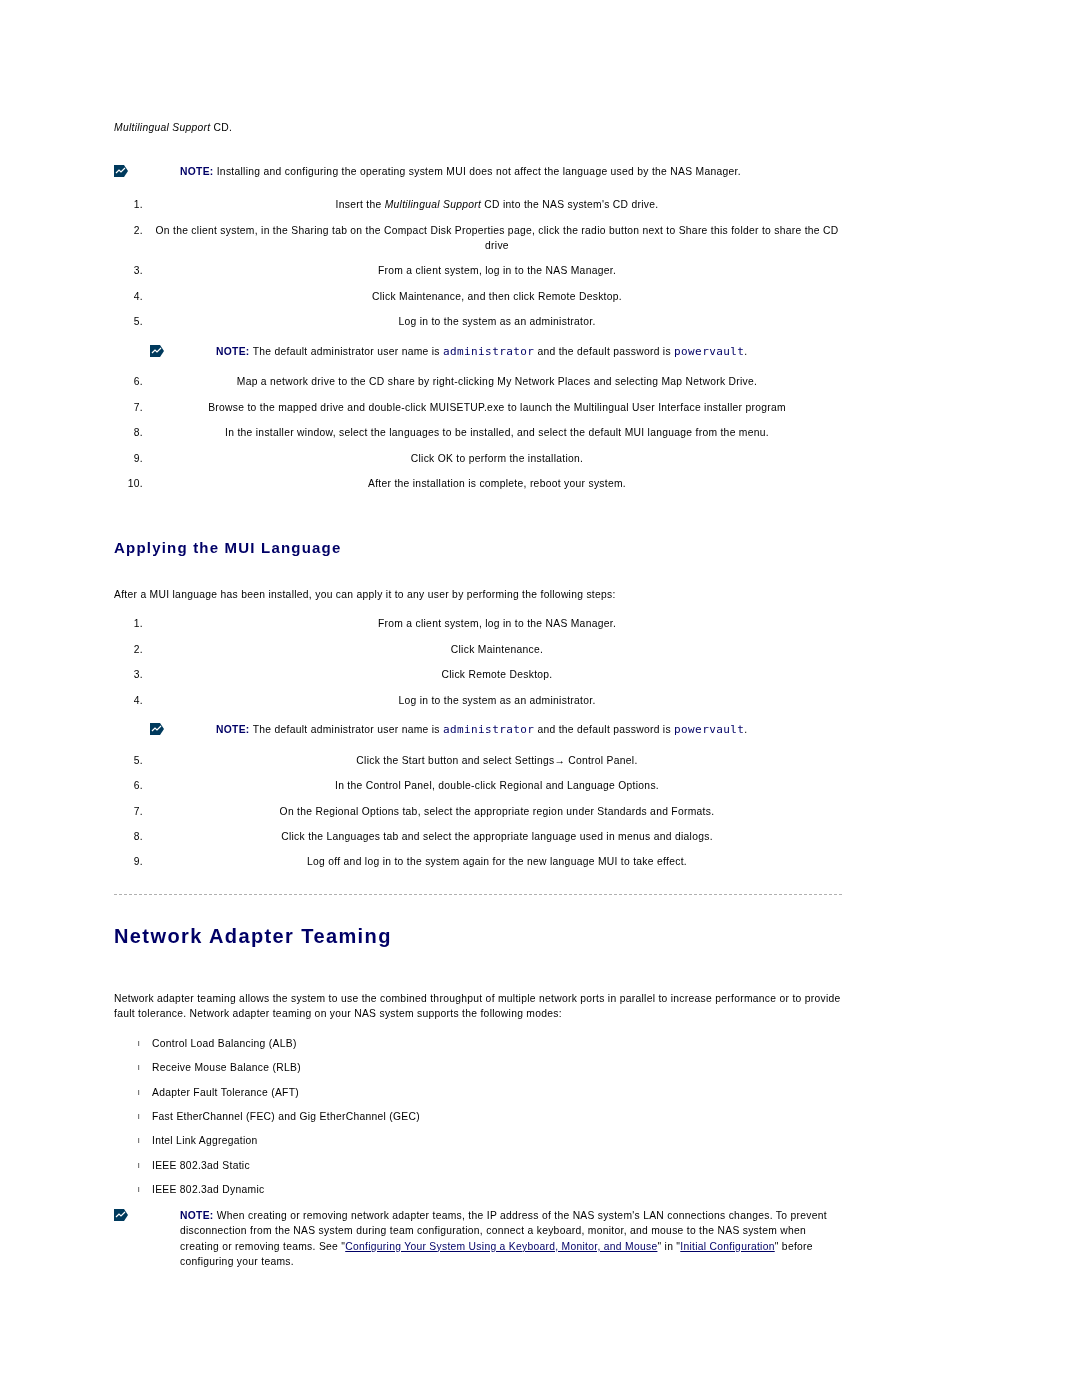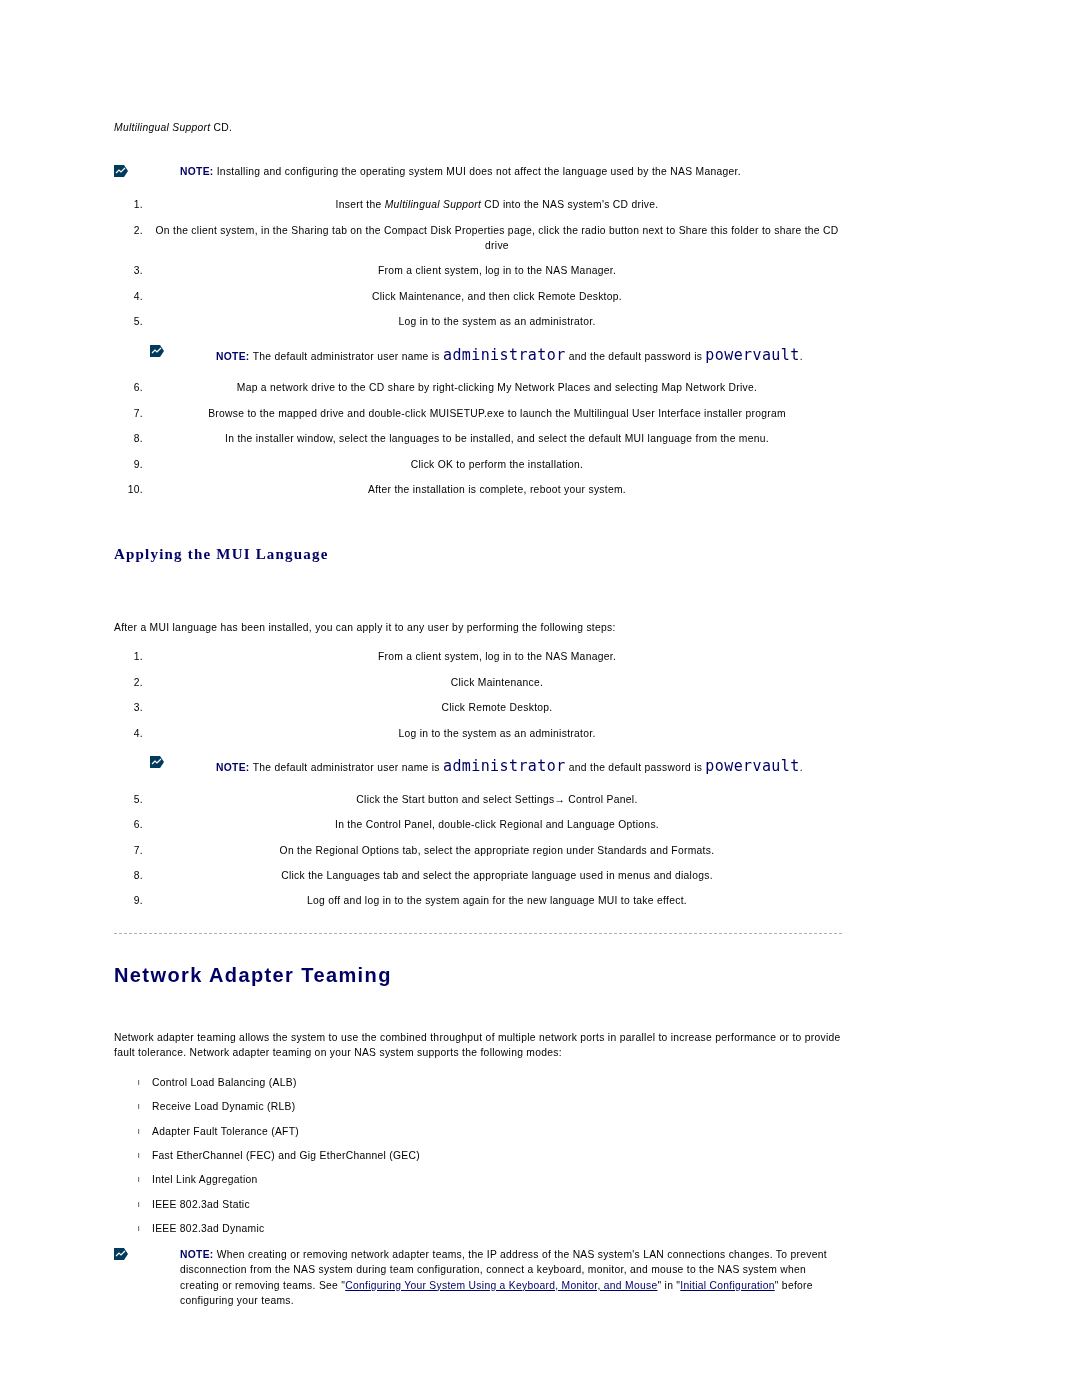--- a/index.html
+++ b/index.html
@@ -51,30 +51,29 @@
     margin: 8px 0 8px 0;
     padding-left: 32px;
     text-align: center;
   }
   ol.steps > li {
     padding-left: 6px;
     margin: 10px 0;
   }
   .code {
     font-family: "Lucida Console", Monaco, monospace;
-    font-size: 15px;
+    font-size: 11px;
     letter-spacing: 0.4px;
   }
   h2.section-minor {
     color: #000066;
     font-weight: bold;
     font-size: 15px;
     letter-spacing: 1.2px;
-    margin: 46px 0 54px 0;
-    font-family: Liberation Serif, serif;
+    margin: 46px 0 27px 0;
   }
   h2.section-major {
     color: #000066;
     font-weight: bold;
     font-size: 20px;
     letter-spacing: 1.4px;
     margin: 20px 0 40px 0;
   }
   p.para {
     margin: 0 0 14px 0;
@@ -190,21 +189,21 @@
   </ol>
 
   <hr class="divider">
 
   <h2 class="section-major">Network Adapter Teaming</h2>
 
   <p class="para">Network adapter teaming allows the system to use the combined throughput of multiple network ports in parallel to increase performance or to provide fault tolerance. Network adapter teaming on your NAS system supports the following modes:</p>
 
   <ul class="modes">
     <li>Control Load Balancing (ALB)</li>
-    <li>Receive Load Dynamic (RLB)</li>
+    <li>Receive Mouse Balance (RLB)</li>
     <li>Adapter Fault Tolerance (AFT)</li>
     <li>Fast EtherChannel (FEC) and Gig EtherChannel (GEC)</li>
     <li>Intel Link Aggregation</li>
     <li>IEEE 802.3ad Static</li>
     <li>IEEE 802.3ad Dynamic</li>
   </ul>
 
   <div class="note-row" style="">
     <svg class="note-icon" viewBox="0 0 14 12">
       <polygon points="0,0 10,0 14,6 10,12 0,12" fill="#003a5d"></polygon>

